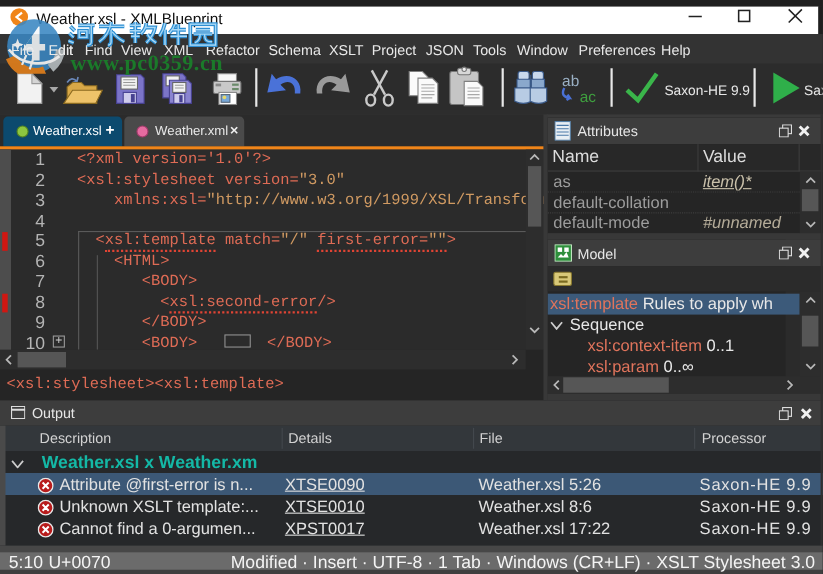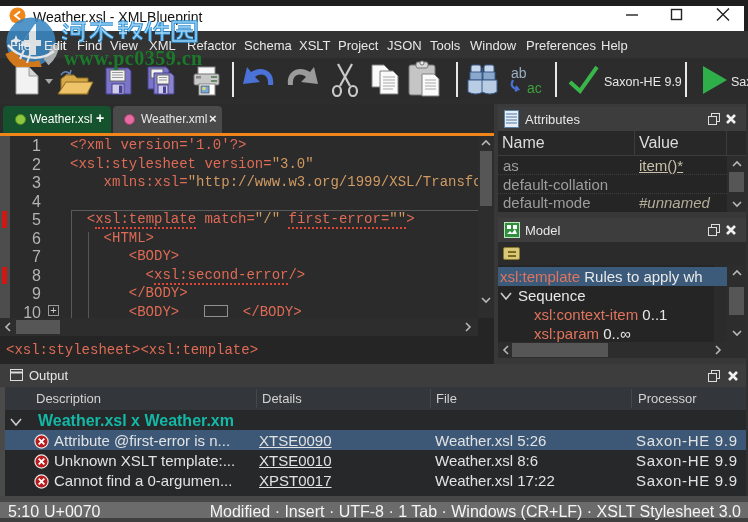--- a/index.html
+++ b/index.html
@@ -14,21 +14,21 @@
   .winbtn { top:6px; width:14px; height:16px; color:#222; }
   
   #menubar { left:0; top:31px; width:748px; height:27px; background:#333333; color:#e8e8e8; font-size:13px; }
   #menubar span { position:absolute; top:7px; }
   
   #toolbar { left:0; top:58px; width:748px; height:42px; background:#2c2c2c; }
   
   #midstrip { left:0; top:100px; width:748px; height:4px; background:#2d2d2d; }
   
   #tabbar { left:0; top:104px; width:497px; height:29px; background:#2b2b2b; }
-  #tab1 { position:absolute; left:3px; top:2px; width:108px; height:27px; background:#14532d; border-radius:4px 4px 0 0; }
+  #tab1 { position:absolute; left:3px; top:2px; width:108px; height:27px; background:#0c4a6e; border-radius:4px 4px 0 0; }
   #tab2 { position:absolute; left:113px; top:2px; width:109px; height:27px; background:#4a4a4a; border-radius:4px 4px 0 0; }
   .tabdot { position:absolute; top:8px; width:11px; height:11px; border-radius:50%; }
   #orangeline { left:0; top:133px; width:497px; height:3px; background:#f08519; }
   
   #editor { left:0; top:136px; width:497px; height:182px; background:#2b2b2b; overflow:hidden;
      font-family:"Liberation Mono", monospace; font-size:14px; }
   #errmargin { left:0; top:136px; width:10px; height:182px; background:#4d4d4d; }
   .errmark { position:absolute; left:2px; width:5px; height:17px; background:#d01712; }
   .lnum { position:absolute; width:41px; text-align:right; color:#b4b4b4; font-size:16px;
      font-family:"Liberation Sans", sans-serif;}
@@ -298,21 +298,21 @@
         </svg>
     </div>
     <div class="abs" style="left:0;top:24px;width:250px;height:25px;background:#282828;border-bottom:1px solid #3c3c3c;color:#dcdcdc;font-size:16px;">
       <span class="abs" style="left:4px;top:3px;">Name</span>
       <span class="abs" style="left:141px;top:3px;">Value</span>
       <div class="abs" style="left:136px;top:0;width:1px;height:25px;background:#3c3c3c;"></div>
       <div class="abs" style="left:228px;top:0;width:1px;height:25px;background:#3c3c3c;"></div>
     </div>
     <div class="abs" style="left:0;top:49px;width:250px;height:56px;color:#9d9d9d;font-size:15px;">
       <span class="abs" style="left:5px;top:1px;">as</span>
-      <span class="abs" style="left:141px;top:1px;color:#c9c0aa;text-decoration:underline;">item()*</span>
+      <span class="abs" style="left:141px;top:1px;color:#c9c0aa;font-style:italic;text-decoration:underline;">item()*</span>
       <span class="abs" style="left:5px;top:20px;">default-collation</span>
       <span class="abs" style="left:5px;top:38px;">default-mode</span>
       <span class="abs" style="left:141px;top:38px;color:#b5ac99;font-style:italic;">#unnamed</span>
       <div class="abs" style="left:0;top:18px;width:229px;height:1px;border-top:1px dotted #3e3e3e;"></div>
       <div class="abs" style="left:0;top:37px;width:229px;height:1px;border-top:1px dotted #3e3e3e;"></div>
     </div>
     <div class="abs" style="left:229px;top:49px;width:19px;height:56px;background:#2d2d2d;">
       <svg class="abs" style="left:5px;top:4px;" width="10" height="8">
           <path d="M1 6 L5 2 L9 6" fill="none" stroke="#b8b8b8" stroke-width="1.6"></path>
         </svg>

